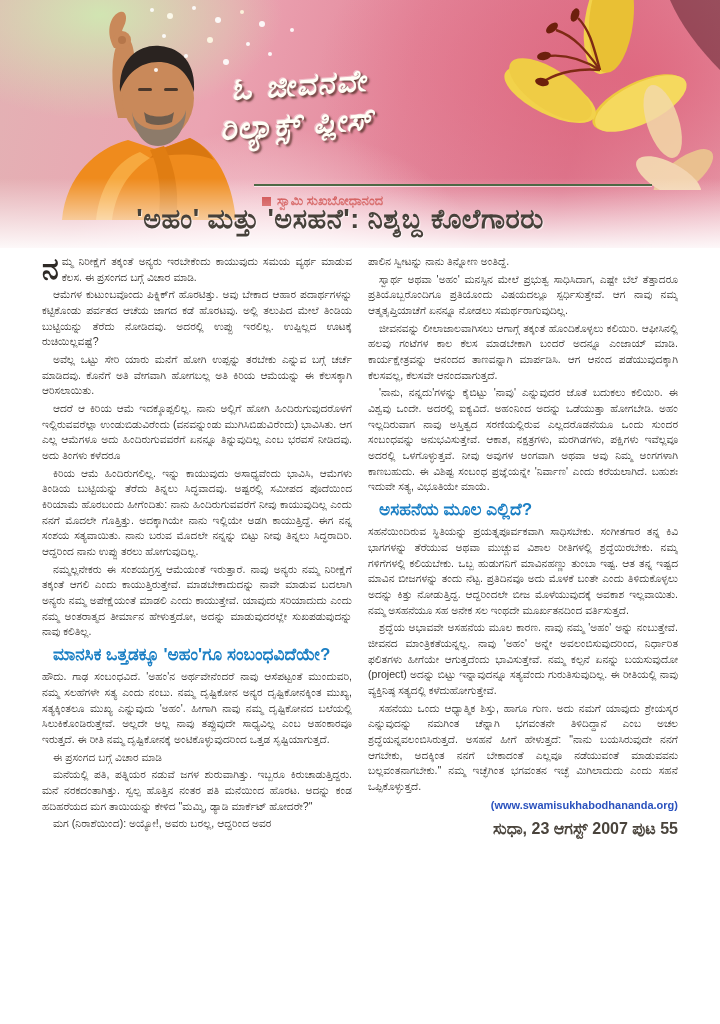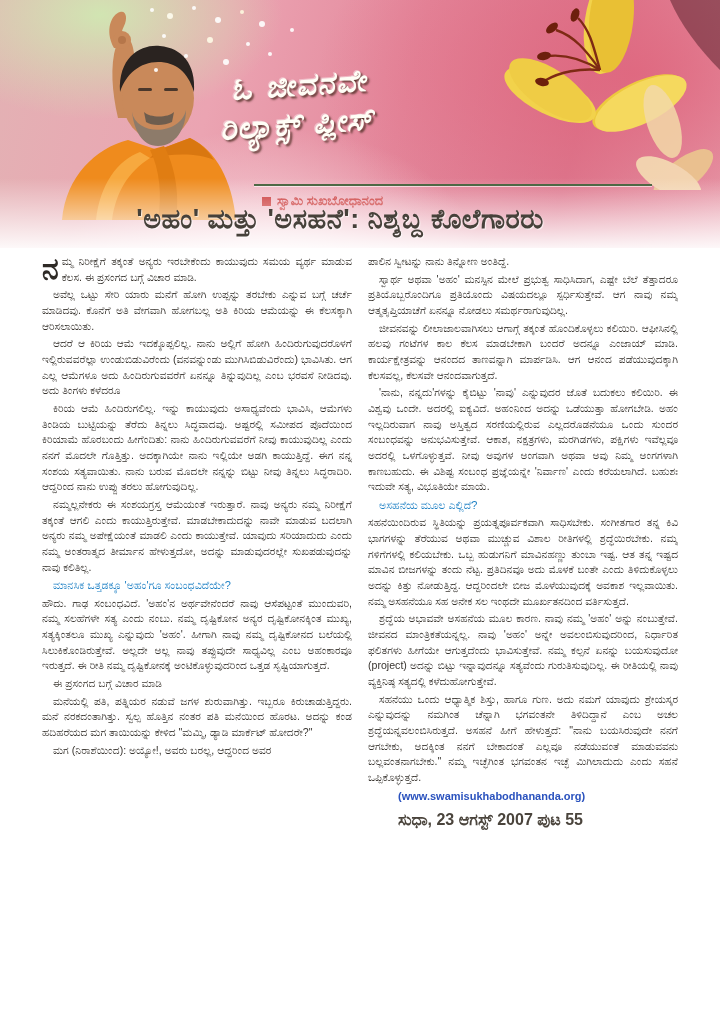--- a/index.html
+++ b/index.html
@@ -39,25 +39,25 @@
   .headline{position:absolute;left:0;top:204px;width:680px;text-align:center;margin:0;
       font-size:27px;font-weight:bold;color:#46413a;letter-spacing:.5px;z-index:5;
       text-shadow:1px 1px 1px rgba(255,255,255,.7);}
 
   
   .columns{position:absolute;left:42px;top:254px;width:636px;height:712px;display:flex;gap:16px;}
   .col{flex:1 1 0;font-size:10.6px;line-height:1.48;color:#38342f;text-align:justify;overflow:hidden;}
   .col p{margin:0 0 2px 0;text-indent:11px;}
   .col p.no-indent{text-indent:0;}
   .dropcap{float:left;font-size:30px;line-height:.85;font-weight:bold;padding:2px 3px 0 0;color:#2e2a26;}
-  .subhead{color:#1b7fc4;font-weight:normal;font-size:11px;margin:9px 0 4px 0;text-indent:0;}
+  .subhead{color:#1b7fc4;font-weight:bold;font-size:17px;margin:9px 0 4px 0;text-indent:0;}
   .leadin{font-weight:normal;color:#45403a;margin-top:7px;}
 
   
-  .footer{text-align:left;padding-left:30px;}
+  .footer{text-align:right;padding-left:30px;}
   .footer .site{color:#2a52be;font-size:11px;font-weight:bold;}
   .footer .src{color:#4a443c;font-size:16px;font-weight:bold;margin-top:4px;}
 </style>
 </head>
 <body>
 
 <div class="page">
 
   <div class="masthead">
 
@@ -132,20 +132,21 @@
   </div>
 
   <h1 class="headline">'ಅಹಂ' ಮತ್ತು 'ಅಸಹನೆ': ನಿಶ್ಶಬ್ದ ಕೊಲೆಗಾರರು</h1>
 
   <div class="columns">
 
     <div class="col">
       <p class="no-indent">
         <span class="dropcap">ನ</span><span>ಮ್ಮ ನಿರೀಕ್ಷೆಗೆ ತಕ್ಕಂತೆ ಅನ್ಯರು ಇರಬೇಕೆಂದು ಕಾಯುವುದು ಸಮಯ ವ್ಯರ್ಥ ಮಾಡುವ ಕೆಲಸ. ಈ ಪ್ರಸಂಗದ ಬಗ್ಗೆ ವಿಚಾರ ಮಾಡಿ.</span>
       </p>
+      <p>ಆಮೆಗಳ ಕುಟುಂಬವೊಂದು ಪಿಕ್ನಿಕ್‌ಗೆ ಹೊರಟಿತ್ತು. ಅವು ಬೇಕಾದ ಆಹಾರ ಪದಾರ್ಥಗಳನ್ನು ಕಟ್ಟಿಕೊಂಡು ಪರ್ವತದ ಆಚೆಯ ಜಾಗದ ಕಡೆ ಹೊರಟವು. ಅಲ್ಲಿ ತಲುಪಿದ ಮೇಲೆ ತಿಂಡಿಯ ಬುಟ್ಟಿಯನ್ನು ತೆರೆದು ನೋಡಿದವು. ಅದರಲ್ಲಿ ಉಪ್ಪು ಇರಲಿಲ್ಲ. ಉಪ್ಪಿಲ್ಲದ ಊಟಕ್ಕೆ ರುಚಿಯಿಲ್ಲವಷ್ಟೆ?</p>
       <p>ಅವೆಲ್ಲ ಒಟ್ಟು ಸೇರಿ ಯಾರು ಮನೆಗೆ ಹೋಗಿ ಉಪ್ಪನ್ನು ತರಬೇಕು ಎನ್ನುವ ಬಗ್ಗೆ ಚರ್ಚೆ ಮಾಡಿದವು. ಕೊನೆಗೆ ಅತಿ ವೇಗವಾಗಿ ಹೋಗಬಲ್ಲ ಅತಿ ಕಿರಿಯ ಆಮೆಯನ್ನು ಈ ಕೆಲಸಕ್ಕಾಗಿ ಆರಿಸಲಾಯಿತು.</p>
       <p>ಆದರೆ ಆ ಕಿರಿಯ ಆಮೆ ಇದಕ್ಕೊಪ್ಪಲಿಲ್ಲ. ನಾನು ಅಲ್ಲಿಗೆ ಹೋಗಿ ಹಿಂದಿರುಗುವುದರೊಳಗೆ ಇಲ್ಲಿರುವವರೆಲ್ಲಾ ಉಂಡುಬಿಡುವಿರೆಂದು (ವನವನ್ನುಂಡು ಮುಗಿಸಿಬಿಡುವಿರೆಂದು) ಭಾವಿಸಿತು. ಆಗ ಎಲ್ಲ ಆಮೆಗಳೂ ಅದು ಹಿಂದಿರುಗುವವರೆಗೆ ಏನನ್ನೂ ತಿನ್ನುವುದಿಲ್ಲ ಎಂಬ ಭರವಸೆ ನೀಡಿದವು. ಅದು ತಿಂಗಳು ಕಳೆದರೂ</p>
       <p>ಕಿರಿಯ ಆಮೆ ಹಿಂದಿರುಗಲಿಲ್ಲ. ಇನ್ನು ಕಾಯುವುದು ಅಸಾಧ್ಯವೆಂದು ಭಾವಿಸಿ, ಆಮೆಗಳು ತಿಂಡಿಯ ಬುಟ್ಟಿಯನ್ನು ತೆರೆದು ತಿನ್ನಲು ಸಿದ್ಧವಾದವು. ಅಷ್ಟರಲ್ಲಿ ಸಮೀಪದ ಪೊದೆಯಿಂದ ಕಿರಿಯಾಮೆ ಹೊರಬಂದು ಹೀಗೆಂದಿತು: ನಾನು ಹಿಂದಿರುಗುವವರೆಗೆ ನೀವು ಕಾಯುವುದಿಲ್ಲ ಎಂದು ನನಗೆ ಮೊದಲೇ ಗೊತ್ತಿತ್ತು. ಅದಕ್ಕಾಗಿಯೇ ನಾನು ಇಲ್ಲಿಯೇ ಅಡಗಿ ಕಾಯುತ್ತಿದ್ದೆ. ಈಗ ನನ್ನ ಸಂಶಯ ಸತ್ಯವಾಯಿತು. ನಾನು ಬರುವ ಮೊದಲೇ ನನ್ನನ್ನು ಬಿಟ್ಟು ನೀವು ತಿನ್ನಲು ಸಿದ್ಧರಾದಿರಿ. ಆದ್ದರಿಂದ ನಾನು ಉಪ್ಪು ತರಲು ಹೋಗುವುದಿಲ್ಲ.</p>
       <p>ನಮ್ಮಲ್ಲನೇಕರು ಈ ಸಂಶಯಗ್ರಸ್ತ ಆಮೆಯಂತೆ ಇರುತ್ತಾರೆ. ನಾವು ಅನ್ಯರು ನಮ್ಮ ನಿರೀಕ್ಷೆಗೆ ತಕ್ಕಂತೆ ಆಗಲಿ ಎಂದು ಕಾಯುತ್ತಿರುತ್ತೇವೆ. ಮಾಡಬೇಕಾದುದನ್ನು ನಾವೇ ಮಾಡುವ ಬದಲಾಗಿ ಅನ್ಯರು ನಮ್ಮ ಅಪೇಕ್ಷೆಯಂತೆ ಮಾಡಲಿ ಎಂದು ಕಾಯುತ್ತೇವೆ. ಯಾವುದು ಸರಿಯಾದುದು ಎಂದು ನಮ್ಮ ಅಂತರಾತ್ಮದ ತೀರ್ಮಾನ ಹೇಳುತ್ತದೋ, ಅದನ್ನು ಮಾಡುವುದರಲ್ಲೇ ಸುಖಪಡುವುದನ್ನು ನಾವು ಕಲಿತಿಲ್ಲ.</p>
       <p class="subhead">ಮಾನಸಿಕ ಒತ್ತಡಕ್ಕೂ 'ಅಹಂ'ಗೂ ಸಂಬಂಧವಿದೆಯೇ?</p>
       <p class="no-indent">ಹೌದು. ಗಾಢ ಸಂಬಂಧವಿದೆ. 'ಅಹಂ'ನ ಅರ್ಥವೇನೆಂದರೆ ನಾವು ಆಸೆಪಟ್ಟಂತೆ ಮುಂದುವರಿ, ನಮ್ಮ ಸಲಹೆಗಳೇ ಸತ್ಯ ಎಂದು ನಂಬು. ನಮ್ಮ ದೃಷ್ಟಿಕೋನ ಅನ್ಯರ ದೃಷ್ಟಿಕೋನಕ್ಕಿಂತ ಮುಖ್ಯ, ಸತ್ಯಕ್ಕಿಂತಲೂ ಮುಖ್ಯ ಎನ್ನುವುದು 'ಅಹಂ'. ಹೀಗಾಗಿ ನಾವು ನಮ್ಮ ದೃಷ್ಟಿಕೋನದ ಬಲೆಯಲ್ಲಿ ಸಿಲುಕಿಕೊಂಡಿರುತ್ತೇವೆ. ಅಲ್ಲದೇ ಅಲ್ಲ ನಾವು ತಪ್ಪುವುದೇ ಸಾಧ್ಯವಿಲ್ಲ ಎಂಬ ಅಹಂಕಾರವೂ ಇರುತ್ತದೆ. ಈ ರೀತಿ ನಮ್ಮ ದೃಷ್ಟಿಕೋನಕ್ಕೆ ಅಂಟಿಕೊಳ್ಳುವುದರಿಂದ ಒತ್ತಡ ಸೃಷ್ಟಿಯಾಗುತ್ತದೆ.</p>
       <p class="leadin">ಈ ಪ್ರಸಂಗದ ಬಗ್ಗೆ ವಿಚಾರ ಮಾಡಿ</p>
       <p>ಮನೆಯಲ್ಲಿ ಪತಿ, ಪತ್ನಿಯರ ನಡುವೆ ಜಗಳ ಶುರುವಾಗಿತ್ತು. ಇಬ್ಬರೂ ಕಿರುಚಾಡುತ್ತಿದ್ದರು. ಮನೆ ನರಕದಂತಾಗಿತ್ತು. ಸ್ವಲ್ಪ ಹೊತ್ತಿನ ನಂತರ ಪತಿ ಮನೆಯಿಂದ ಹೊರಟ. ಅದನ್ನು ಕಂಡ ಹದಿಹರೆಯದ ಮಗ ತಾಯಿಯನ್ನು ಕೇಳಿದ "ಮಮ್ಮಿ, ಡ್ಯಾಡಿ ಮಾರ್ಕೆಟ್ ಹೋದರೇ?"</p>
       <p>ಮಗ (ನಿರಾಶೆಯಿಂದ): ಅಯ್ಯೋ!, ಅವರು ಬರಲ್ಲ, ಆದ್ದರಿಂದ ಅವರ</p>
     </div>

